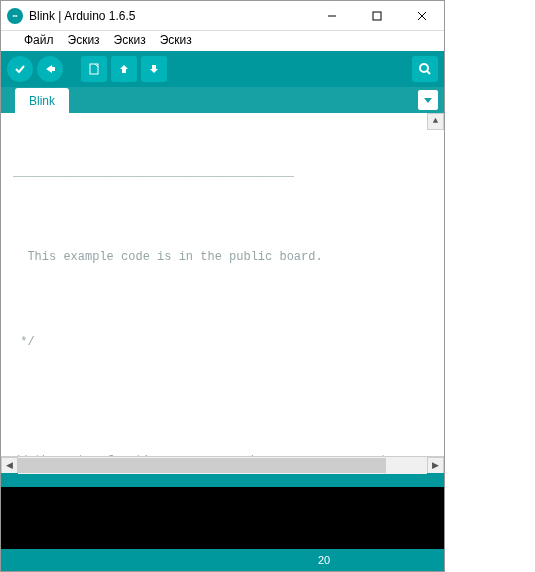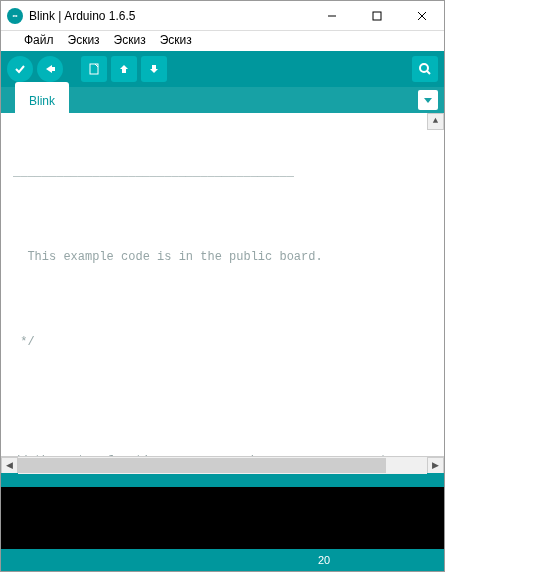--- a/index.html
+++ b/index.html
@@ -11,21 +11,21 @@
   .win-controls { display:flex; height:100%; }
   .win-btn { width:45px; height:100%; display:flex; align-items:center; justify-content:center; color:#000; font-size:13px; }
   .menubar { height:20px; background:#fff; display:flex; align-items:center; padding:0 4px 2px 16px; font-size:12px; gap:0; }
   .menu-item { padding:2px 7px; color:#000; }
   .toolbar { height:36px; background:#00979d; display:flex; align-items:center; padding:0 6px; gap:4px; }
   .tool-btn { width:26px; height:26px; border-radius:50%; background:#00b4b9; display:flex; align-items:center; justify-content:center; color:#fff; }
   .tool-btn.square { border-radius:3px; background:#00b4b9; }
   .tool-spacer { flex:1; }
   .tool-btn svg { display:block; }
   .tabbar { height:26px; background:#17a1a5; display:flex; align-items:flex-end; padding:0 6px 0 14px; position:relative; }
-  .tab { background:#fff; padding:12px 14px 5px 14px; font-size:12px; color:#00979d; border-radius:3px 3px 0 0; }
+  .tab { background:#fff; padding:6px 14px 5px 14px; font-size:12px; color:#00979d; border-radius:3px 3px 0 0; }
   .tab-menu { position:absolute; right:6px; top:3px; width:20px; height:20px; background:#fff; border-radius:2px; display:flex; align-items:center; justify-content:center; color:#17a1a5; }
   .editor-wrap { flex:1; display:flex; flex-direction:column; background:#fff; min-height:0; }
   .editor { flex:1; background:#fff; padding:0 6px 0 12px; font-family:"Consolas","Courier New",monospace; font-size:12px; line-height:17px; overflow:hidden; white-space:pre; color:#000; position:relative; }
   .editor .slot { white-space:pre; }
   .c-gray { color:#95a5a6; }
   .c-under { }
   .hscroll { height:17px; background:#f0f0f0; display:flex; align-items:center; border-top:1px solid #ccc; }
   .hscroll .arrow { width:17px; height:17px; display:flex; align-items:center; justify-content:center; background:#f0f0f0; border:1px solid #ccc; font-size:9px; color:#555; }
   .hscroll .track { flex:1; height:17px; background:#f0f0f0; position:relative; }
   .hscroll .thumb { position:absolute; left:0; top:1px; height:15px; width:90%; background:#cdcdcd; }

